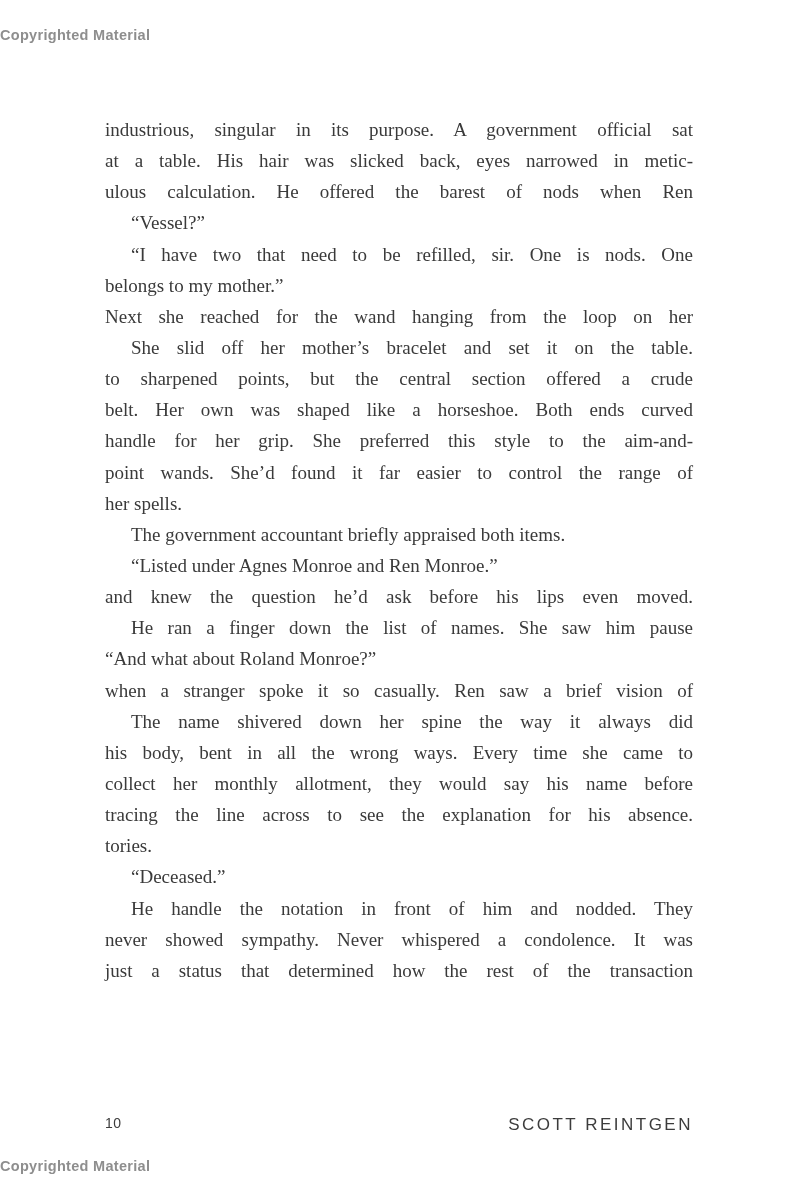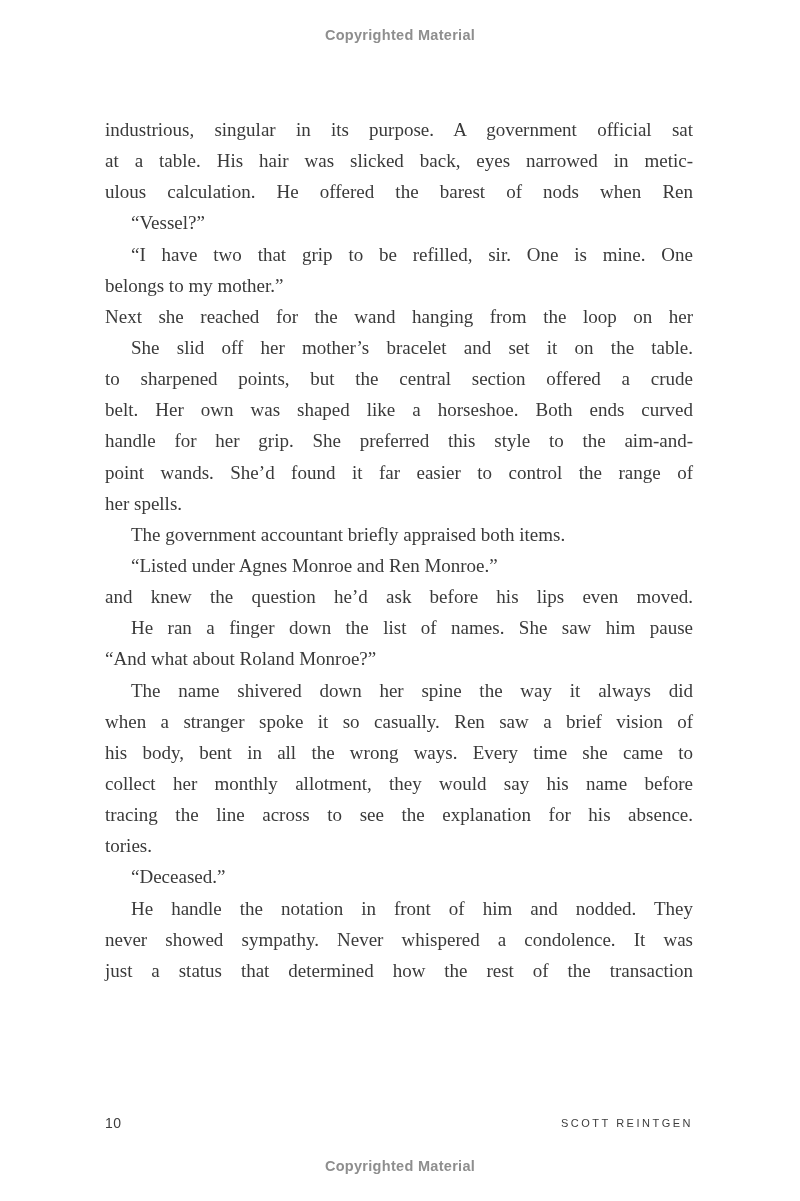--- a/index.html
+++ b/index.html
@@ -13,21 +13,21 @@
     height: 1201px;
     margin: 0 auto;
     background: var(--page-bg, #ffffff);
     overflow: hidden;
     font-family: "Liberation Serif", serif;
   }
   .notice {
     position: absolute;
     left: 0;
     width: 100%;
-    text-align: center;
+    text-align: left;
     font-family: "Liberation Sans", sans-serif;
     font-weight: bold;
     font-size: 14.5px;
     letter-spacing: 0.3px;
     color: var(--notice-color, #8e8e8e);
   }
   .notice.top { top: 27px; }
   .notice.bottom { top: 1158px; }
   .text-block {
     position: absolute;
@@ -50,62 +50,62 @@
   .text-line.indent {
     text-indent: 26px;
   }
   .footer-row {
     position: absolute;
     left: 105px;
     top: 1115px;
     width: 588px;
     display: flex;
     justify-content: space-between;
-    align-items: center;
+    align-items: flex-start;
     font-family: "Liberation Sans", sans-serif;
     color: var(--footer-color, #3c3c3c);
   }
   .page-num {
     font-size: 14px;
     letter-spacing: 0.5px;
   }
   .running-head {
-    font-size: 11px;
+    font-size: 17px;
     letter-spacing: 2.5px;
     margin-left: 13px;
   }
 </style>
 </head>
 <body>
 
 <div class="page">
 
   <div class="notice top">Copyrighted Material</div>
 
   <div class="text-block" id="text-block">
       <div class="text-line justify">industrious, singular in its purpose. A government official sat</div>
       <div class="text-line justify">at a table. His hair was slicked back, eyes narrowed in metic-</div>
       <div class="text-line justify">ulous calculation. He offered the barest of nods when Ren</div>
       <div class="text-line indent">“Vessel?”</div>
-      <div class="text-line indent justify">“I have two that grip to be refilled, sir. One is mine. One</div>
+      <div class="text-line indent justify">“I have two that need to be refilled, sir. One is nods. One</div>
       <div class="text-line">belongs to my mother.”</div>
       <div class="text-line justify">Next she reached for the wand hanging from the loop on her</div>
       <div class="text-line indent justify">She slid off her mother’s bracelet and set it on the table.</div>
       <div class="text-line justify">to sharpened points, but the central section offered a crude</div>
       <div class="text-line justify">belt. Her own was shaped like a horseshoe. Both ends curved</div>
       <div class="text-line justify">handle for her grip. She preferred this style to the aim-and-</div>
       <div class="text-line justify">point wands. She’d found it far easier to control the range of</div>
       <div class="text-line">her spells.</div>
       <div class="text-line indent">The government accountant briefly appraised both items.</div>
       <div class="text-line indent">“Listed under Agnes Monroe and Ren Monroe.”</div>
       <div class="text-line justify">and knew the question he’d ask before his lips even moved.</div>
       <div class="text-line indent justify">He ran a finger down the list of names. She saw him pause</div>
       <div class="text-line">“And what about Roland Monroe?”</div>
+      <div class="text-line justify">when a stranger spoke it so casually. Ren saw a brief vision of</div>
       <div class="text-line indent justify">The name shivered down her spine the way it always did</div>
-      <div class="text-line justify">when a stranger spoke it so casually. Ren saw a brief vision of</div>
       <div class="text-line justify">his body, bent in all the wrong ways. Every time she came to</div>
       <div class="text-line justify">collect her monthly allotment, they would say his name before</div>
       <div class="text-line justify">tracing the line across to see the explanation for his absence.</div>
       <div class="text-line">tories.</div>
       <div class="text-line indent">“Deceased.”</div>
       <div class="text-line indent justify">He handle the notation in front of him and nodded. They</div>
       <div class="text-line justify">never showed sympathy. Never whispered a condolence. It was</div>
       <div class="text-line justify">just a status that determined how the rest of the transaction</div>
     </div>
 

